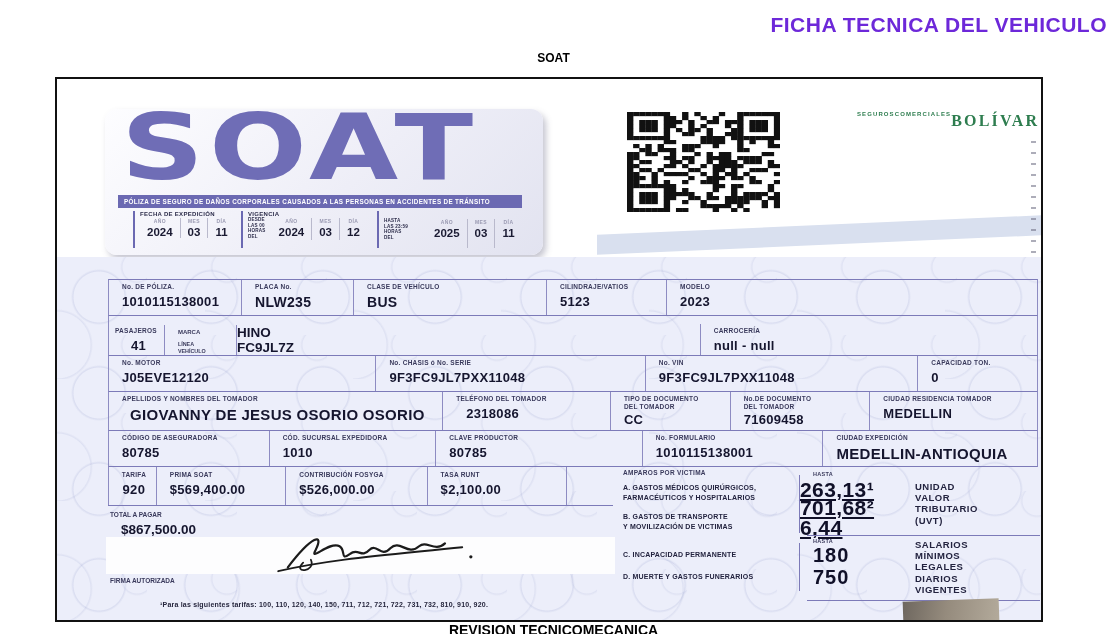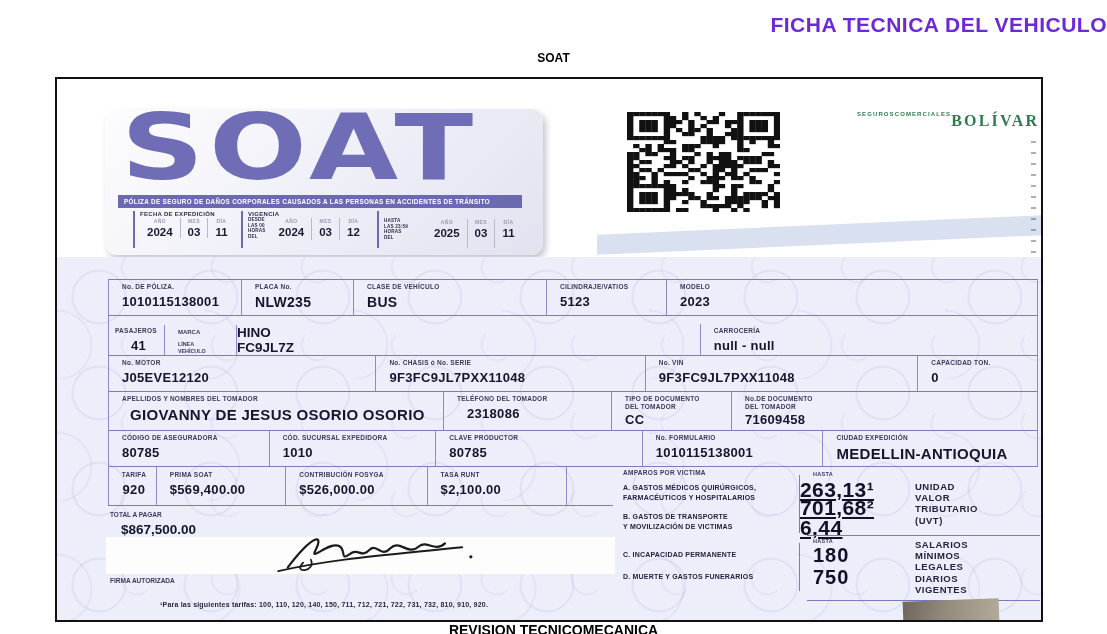--- a/index.html
+++ b/index.html
@@ -638,20 +638,24 @@
       <div class="cell" style="width:120px">
         <div class="lbl pre">TIPO DE DOCUMENTO
 DEL TOMADOR</div>
         <div class="val" style="margin-top:1px">CC</div>
       </div>
       <div class="cell" style="width:140px">
         <div class="lbl pre">No.DE DOCUMENTO
 DEL TOMADOR</div>
         <div class="val" style="margin-top:1px">71609458</div>
       </div>
+      <div class="cell" style="width:168px">
+        <div class="lbl">CIUDAD RESIDENCIA TOMADOR</div>
+        <div class="val">MEDELLIN</div>
+      </div>
     </div>
 
     <div class="row row5">
       <div class="cell" style="width:160px">
         <div class="lbl">CÓDIGO DE ASEGURADORA</div>
         <div class="val">80785</div>
       </div>
       <div class="cell" style="width:167px">
         <div class="lbl">CÓD. SUCURSAL EXPEDIDORA</div>
         <div class="val">1010</div>

